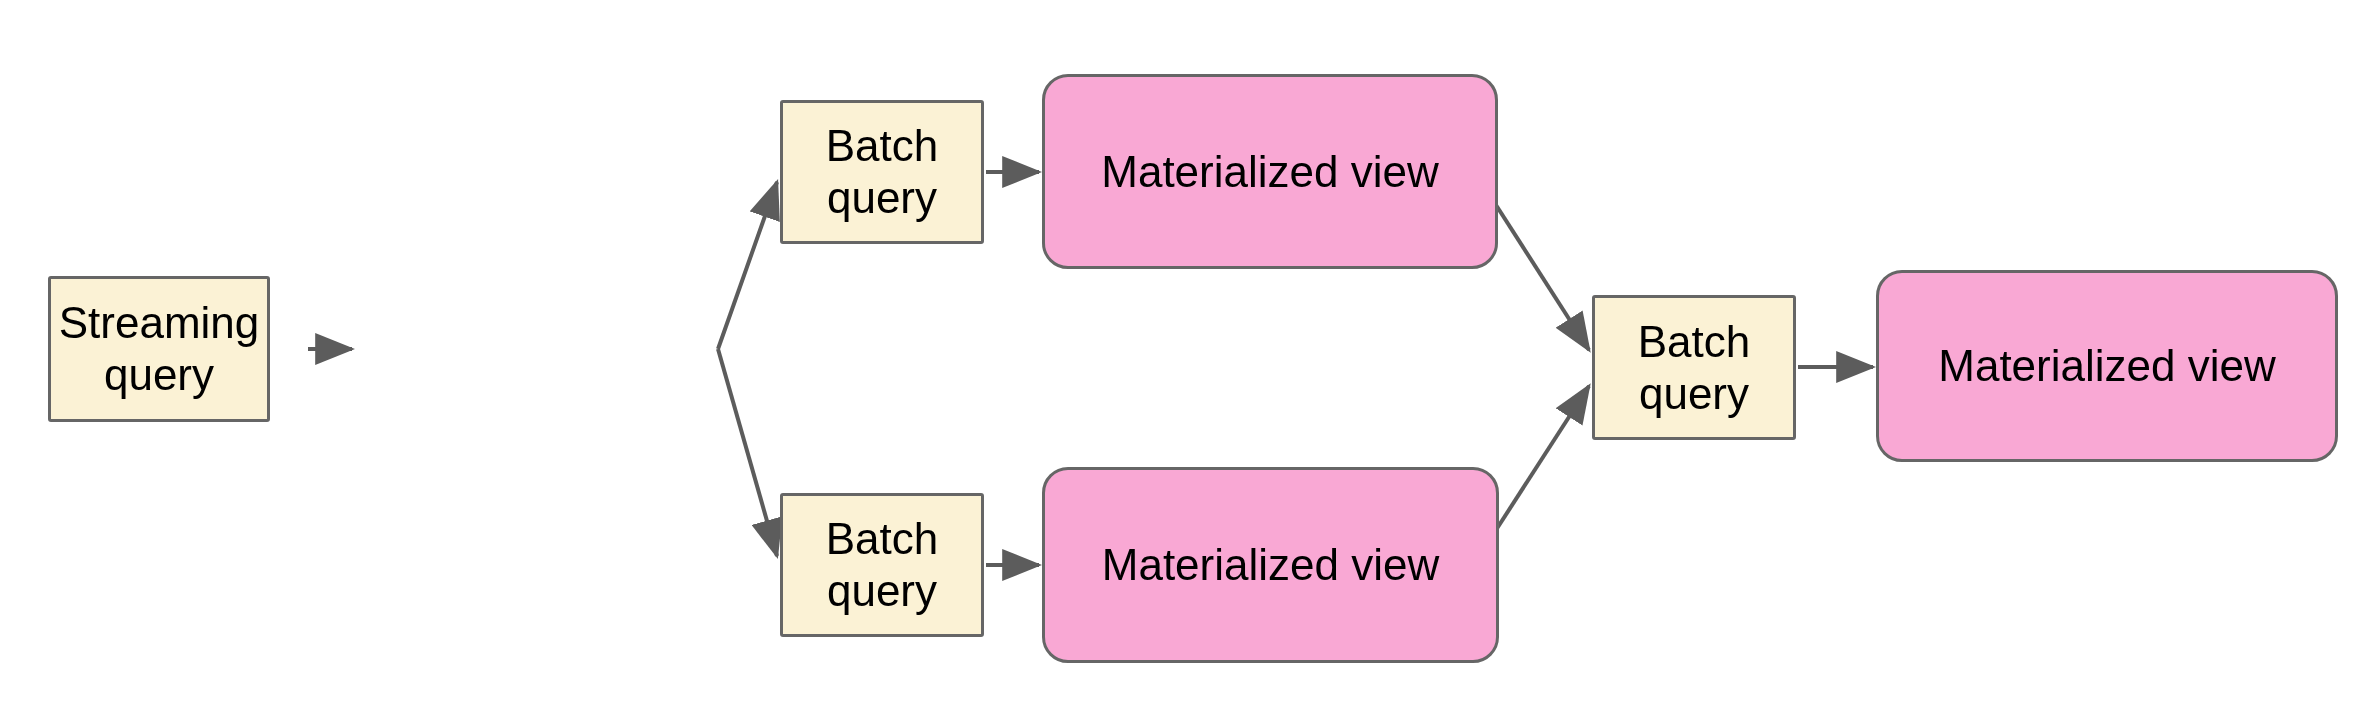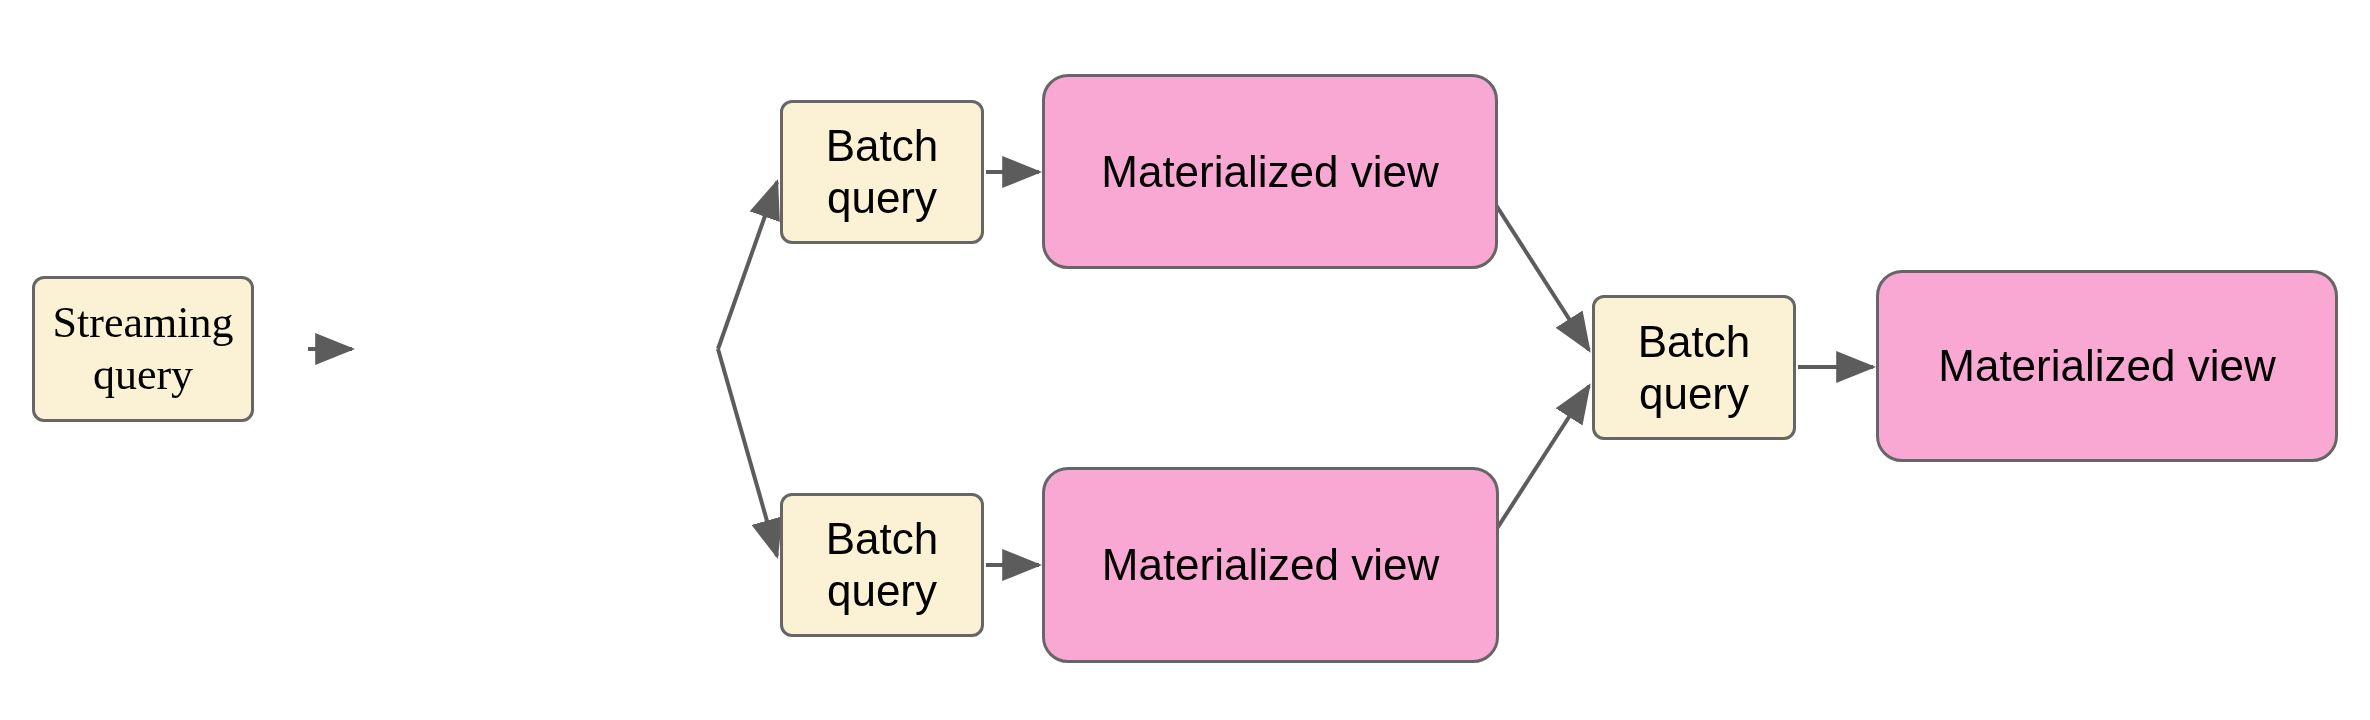--- a/index.html
+++ b/index.html
@@ -37,31 +37,31 @@
     text-align: center;
     color: #000000;
     line-height: 1.18;
     white-space: pre-line;
     border-style: solid;
     border-width: 3px;
   }
   .node-process {
     background: #fbf2d5;
     border-color: #666666;
-    border-radius: 12px;
+    border-radius: 3px;
     font-size: 44px;
   }
   .node-store {
     background: #f9a8d4;
     border-color: #666666;
     border-radius: 26px;
     font-size: 44px;
   }
   
-  #node-streaming-query { left: 32px;   top: 276px; width: 222px; height: 146px; font-family: Liberation Serif, serif; }
+  #node-streaming-query { left: 48px;   top: 276px; width: 222px; height: 146px; }
   #node-table           { left: 355px;  top: 250px; width: 362px; height: 198px; }
   #node-batch-query-top { left: 780px;  top: 100px; width: 204px; height: 144px; }
   #node-mv-top          { left: 1042px; top: 74px;  width: 456px; height: 195px; }
   #node-batch-query-bottom { left: 780px;  top: 493px; width: 204px; height: 144px; }
   #node-mv-bottom       { left: 1042px; top: 467px; width: 457px; height: 196px; }
   #node-batch-query-join   { left: 1592px; top: 295px; width: 204px; height: 145px; }
   #node-mv-final        { left: 1876px; top: 270px; width: 462px; height: 192px; }
 </style>
 </head>
 <body>

